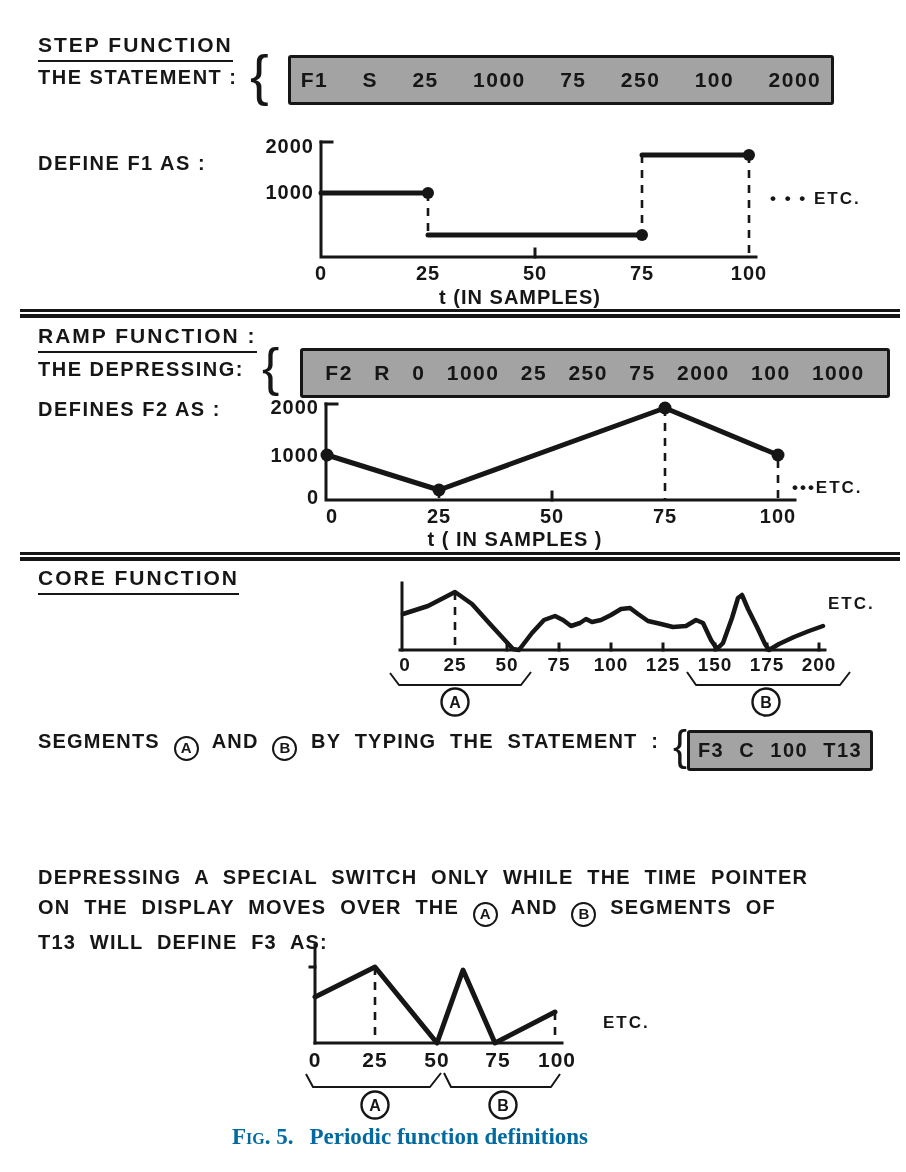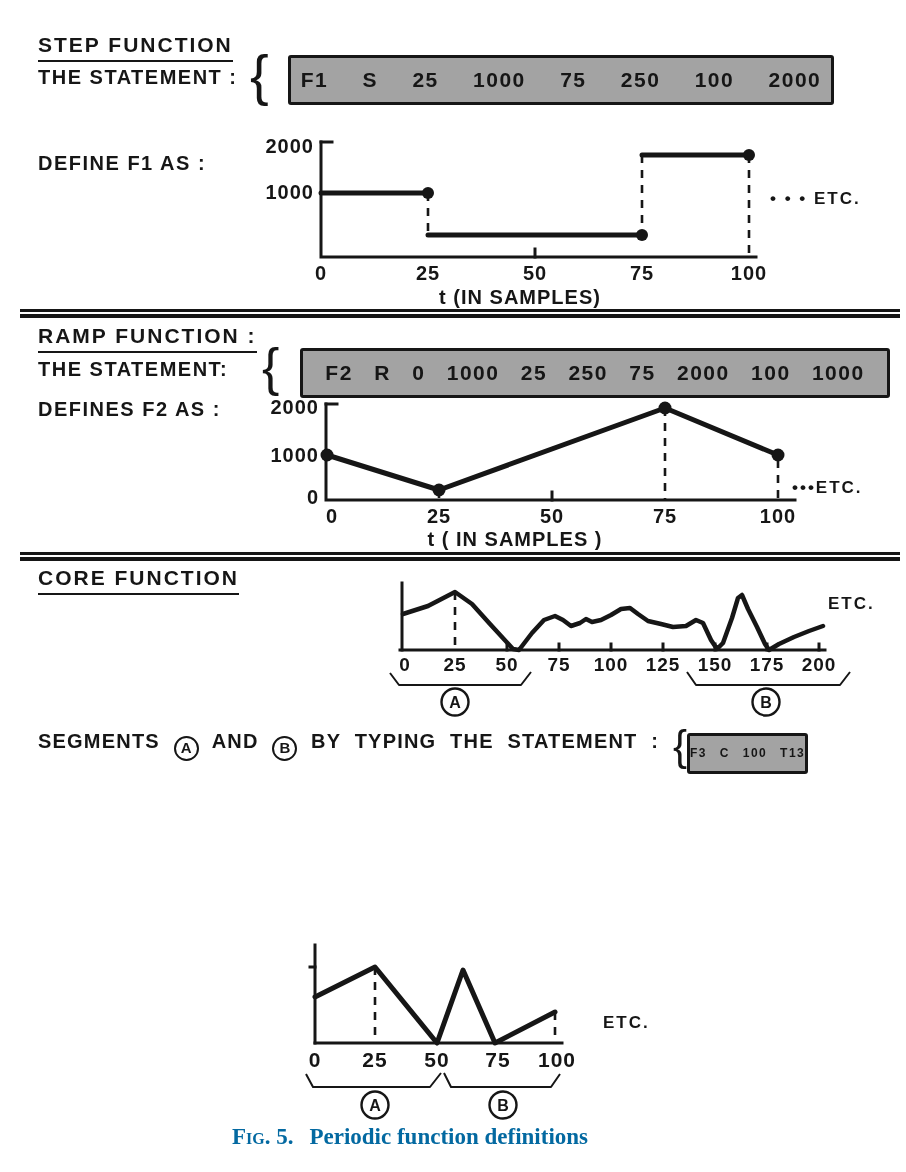--- a/index.html
+++ b/index.html
@@ -83,21 +83,21 @@
   <div class="abs hrule" style="left:20px;top:309px;width:880px;">
     <div class="t"></div>
       <div class="g"></div>
       <div class="b"></div>
   </div>
 
   <div class="abs" style="left:38px;top:324px;">
     <span class="hand heading">RAMP FUNCTION :</span>
   </div>
 
-  <div class="abs hand" style="left:38px;top:358px;">THE STATEMENT:</div>
+  <div class="abs hand" style="left:38px;top:358px;">THE DEPRESSING:</div>
   <div class="abs brace" style="left:262px;top:341px;font-size:52px;">{</div>
   <div class="abs stmt-box" style="left:300px;top:348px;width:584px;height:44px;word-spacing:14px;">F2 R 0 1000 25 250 75 2000 100 1000</div>
 
   <div class="abs hand" style="left:38px;top:398px;">DEFINES F2 AS :</div>
 
   <svg style="left:210px;top:396px;" width="690" height="160" viewBox="0 0 690 160">
     <path class="thin" d="M116,8 L127,8"></path>
     <path class="thin" d="M116,8 L116,104 L585,104"></path>
     <path class="thin" d="M342,96 L342,104"></path>
     <path class="dash" d="M229,94 L229,104"></path>
@@ -154,24 +154,35 @@
     <text class="etc" x="443" y="31">ETC.</text>
   </svg>
 
   <div class="abs para" style="left:38px;top:722px;">
     <div style="margin-top:3px;">
       <span>SEGMENTS</span>
       <span class="circ">A</span>
       <span>AND</span>
       <span class="circ">B</span>
       <span>BY TYPING THE STATEMENT :</span>
-      <span class="brace" style="font-size:42px;vertical-align:-12px;word-spacing:0;letter-spacing:0;">{</span><span class="stmt-box" style="display:inline-flex;padding:3px 0;font-size:12px;word-spacing:8px;vertical-align:-9px;">F3 C 100 T13</span>
+      <span class="brace" style="font-size:42px;vertical-align:-12px;word-spacing:0;letter-spacing:0;">{</span><span class="stmt-box" style="display:inline-flex;padding:3px 8px;font-size:20px;word-spacing:8px;vertical-align:-9px;">F3 C 100 T13</span>
     </div>
   </div>
 
+  <div class="abs para" style="left:38px;top:862px;line-height:30px;">
+    <div>DEPRESSING A SPECIAL SWITCH ONLY WHILE THE TIME POINTER</div>
+    <div>
+      <span>ON THE DISPLAY MOVES OVER THE</span>
+      <span class="circ">A</span>
+      <span>AND</span>
+      <span class="circ">B</span>
+      <span>SEGMENTS OF</span>
+    </div>
+    <div>T13 WILL DEFINE F3 AS:</div>
+  </div>
 
   <svg style="left:270px;top:938px;" width="420" height="185" viewBox="0 0 420 185">
     <path class="thin" d="M45,7 L45,105"></path>
     <path class="thin" d="M40,29 L45,29"></path>
     <path class="thin" d="M45,105 L292,105"></path>
     <path class="dash" d="M105,29 L105,105"></path>
     <path class="dash" d="M285,74 L285,105"></path>
     <path class="curve" d="M45,59 L105,29 L167,105 L193,32 L225,105 L285,74"></path>
     <text class="tick" style="font-size:21px" x="45" y="129" text-anchor="middle">0</text>
     <text class="tick" style="font-size:21px" x="105" y="129" text-anchor="middle">25</text>

